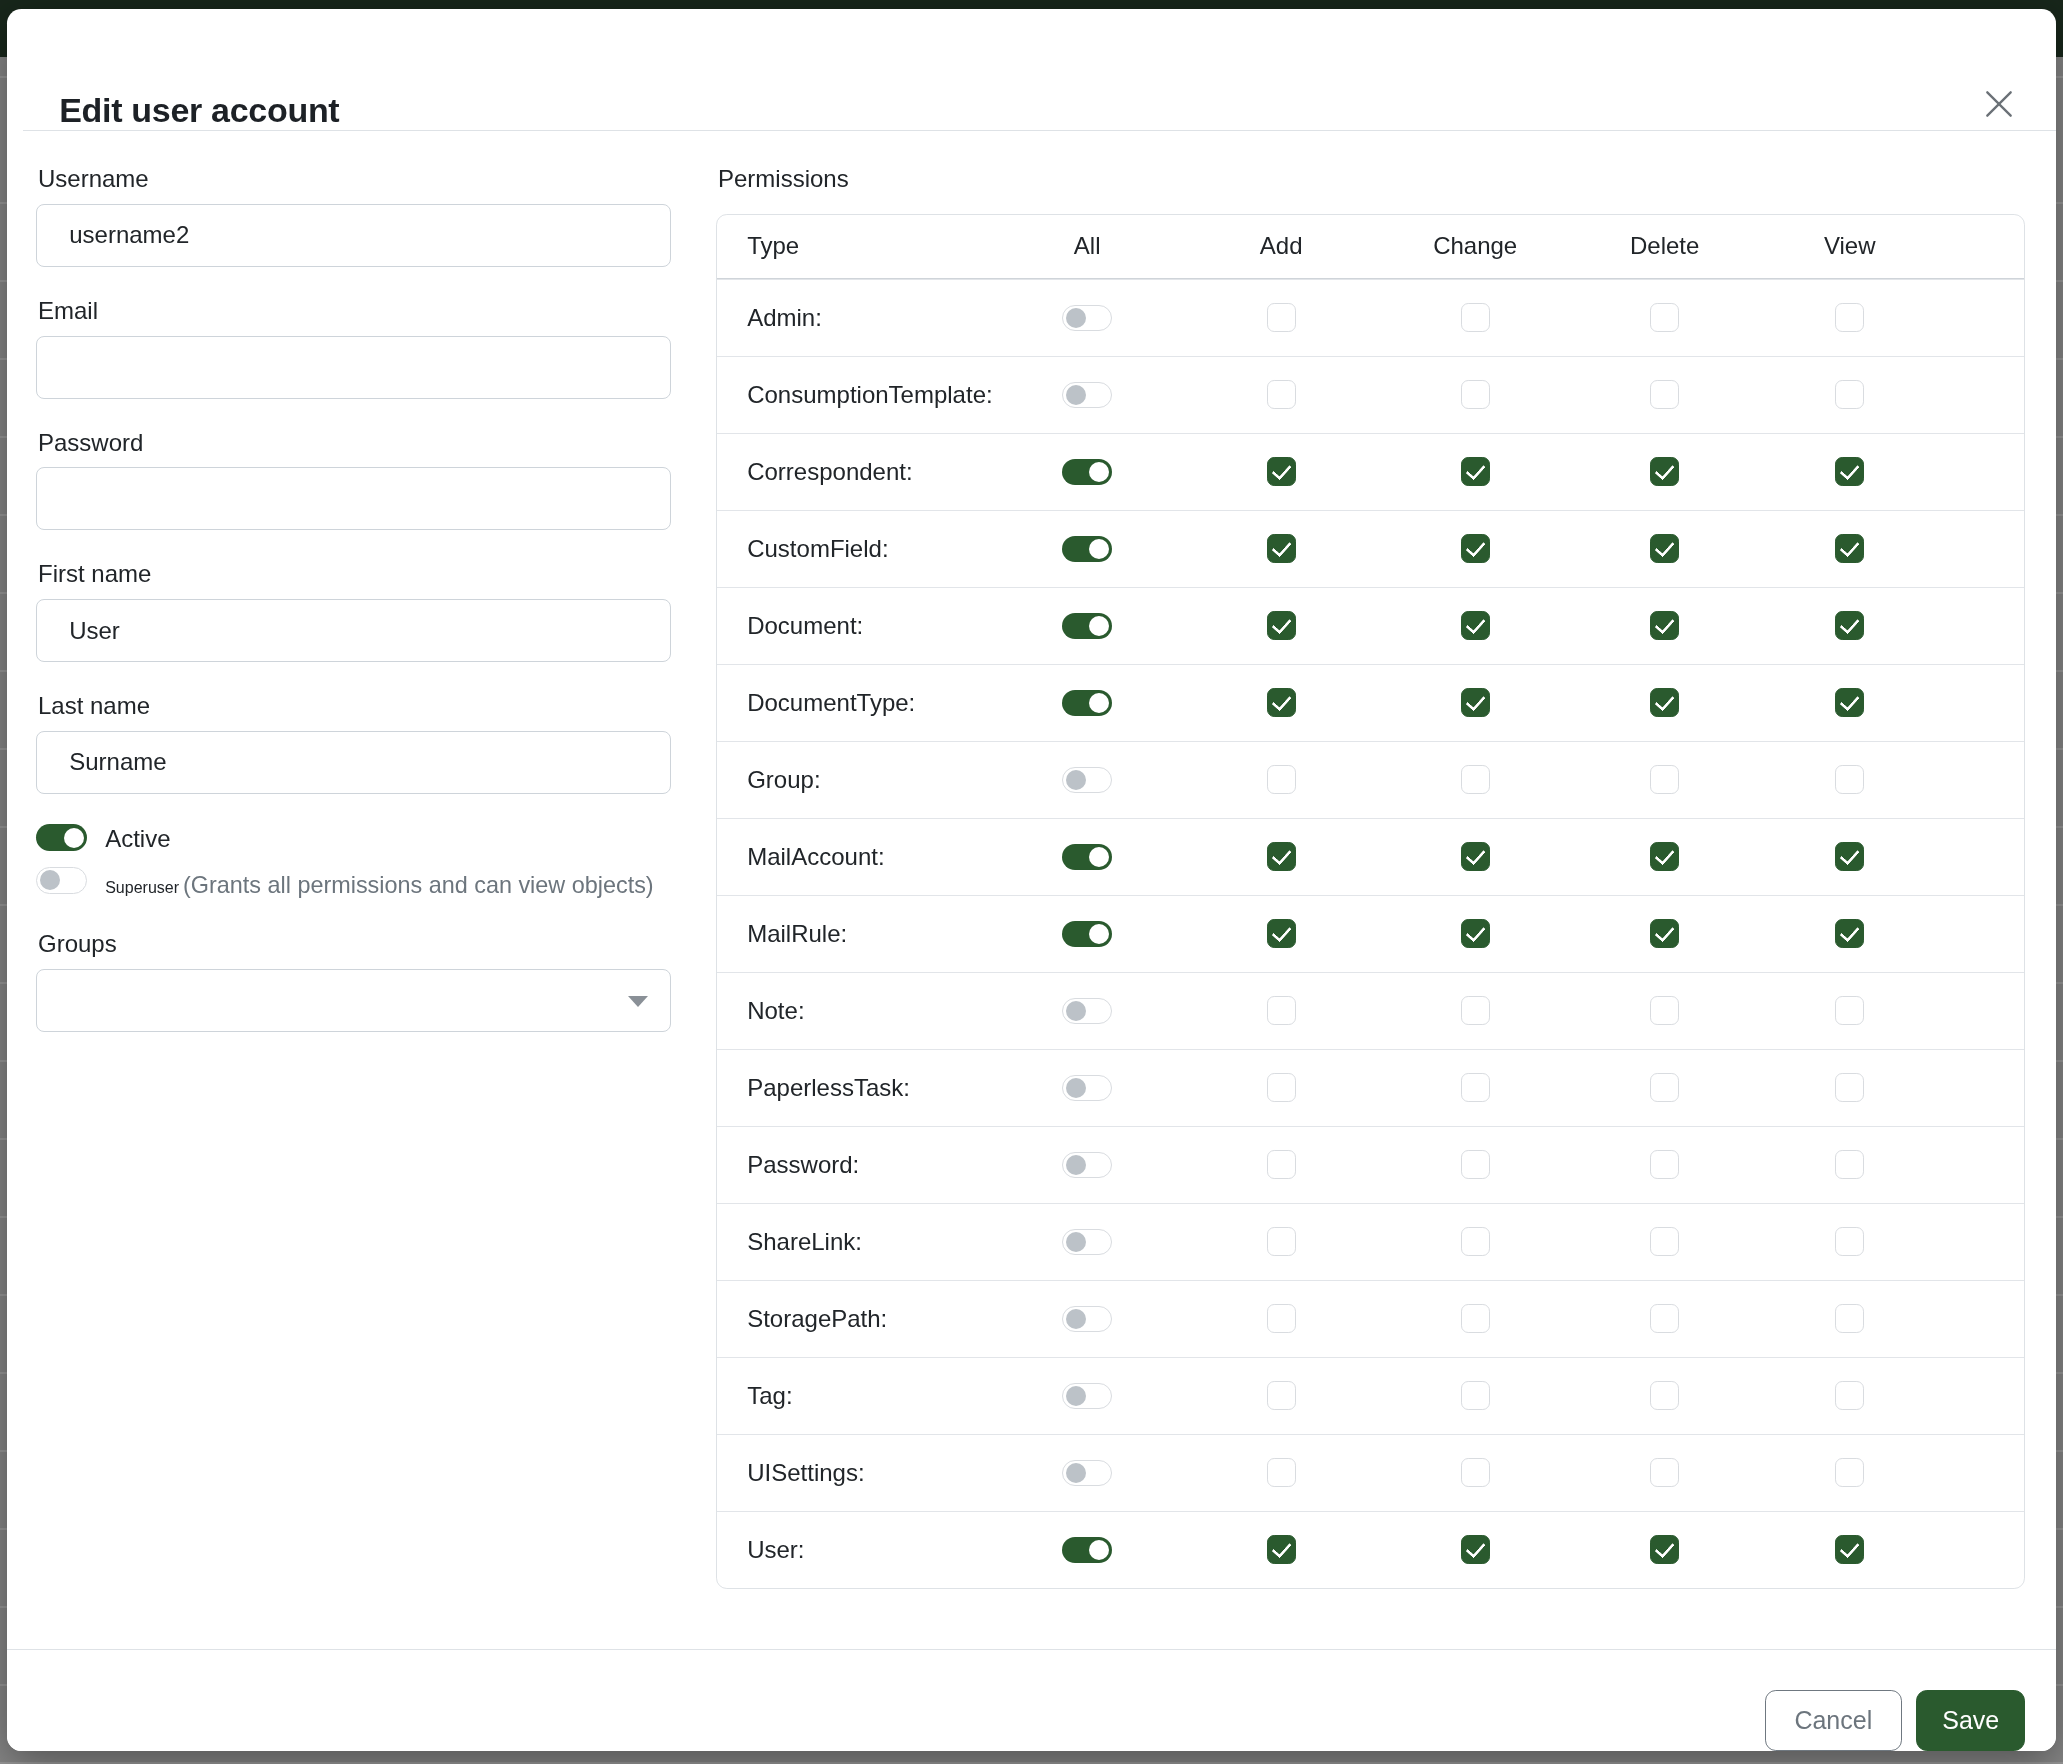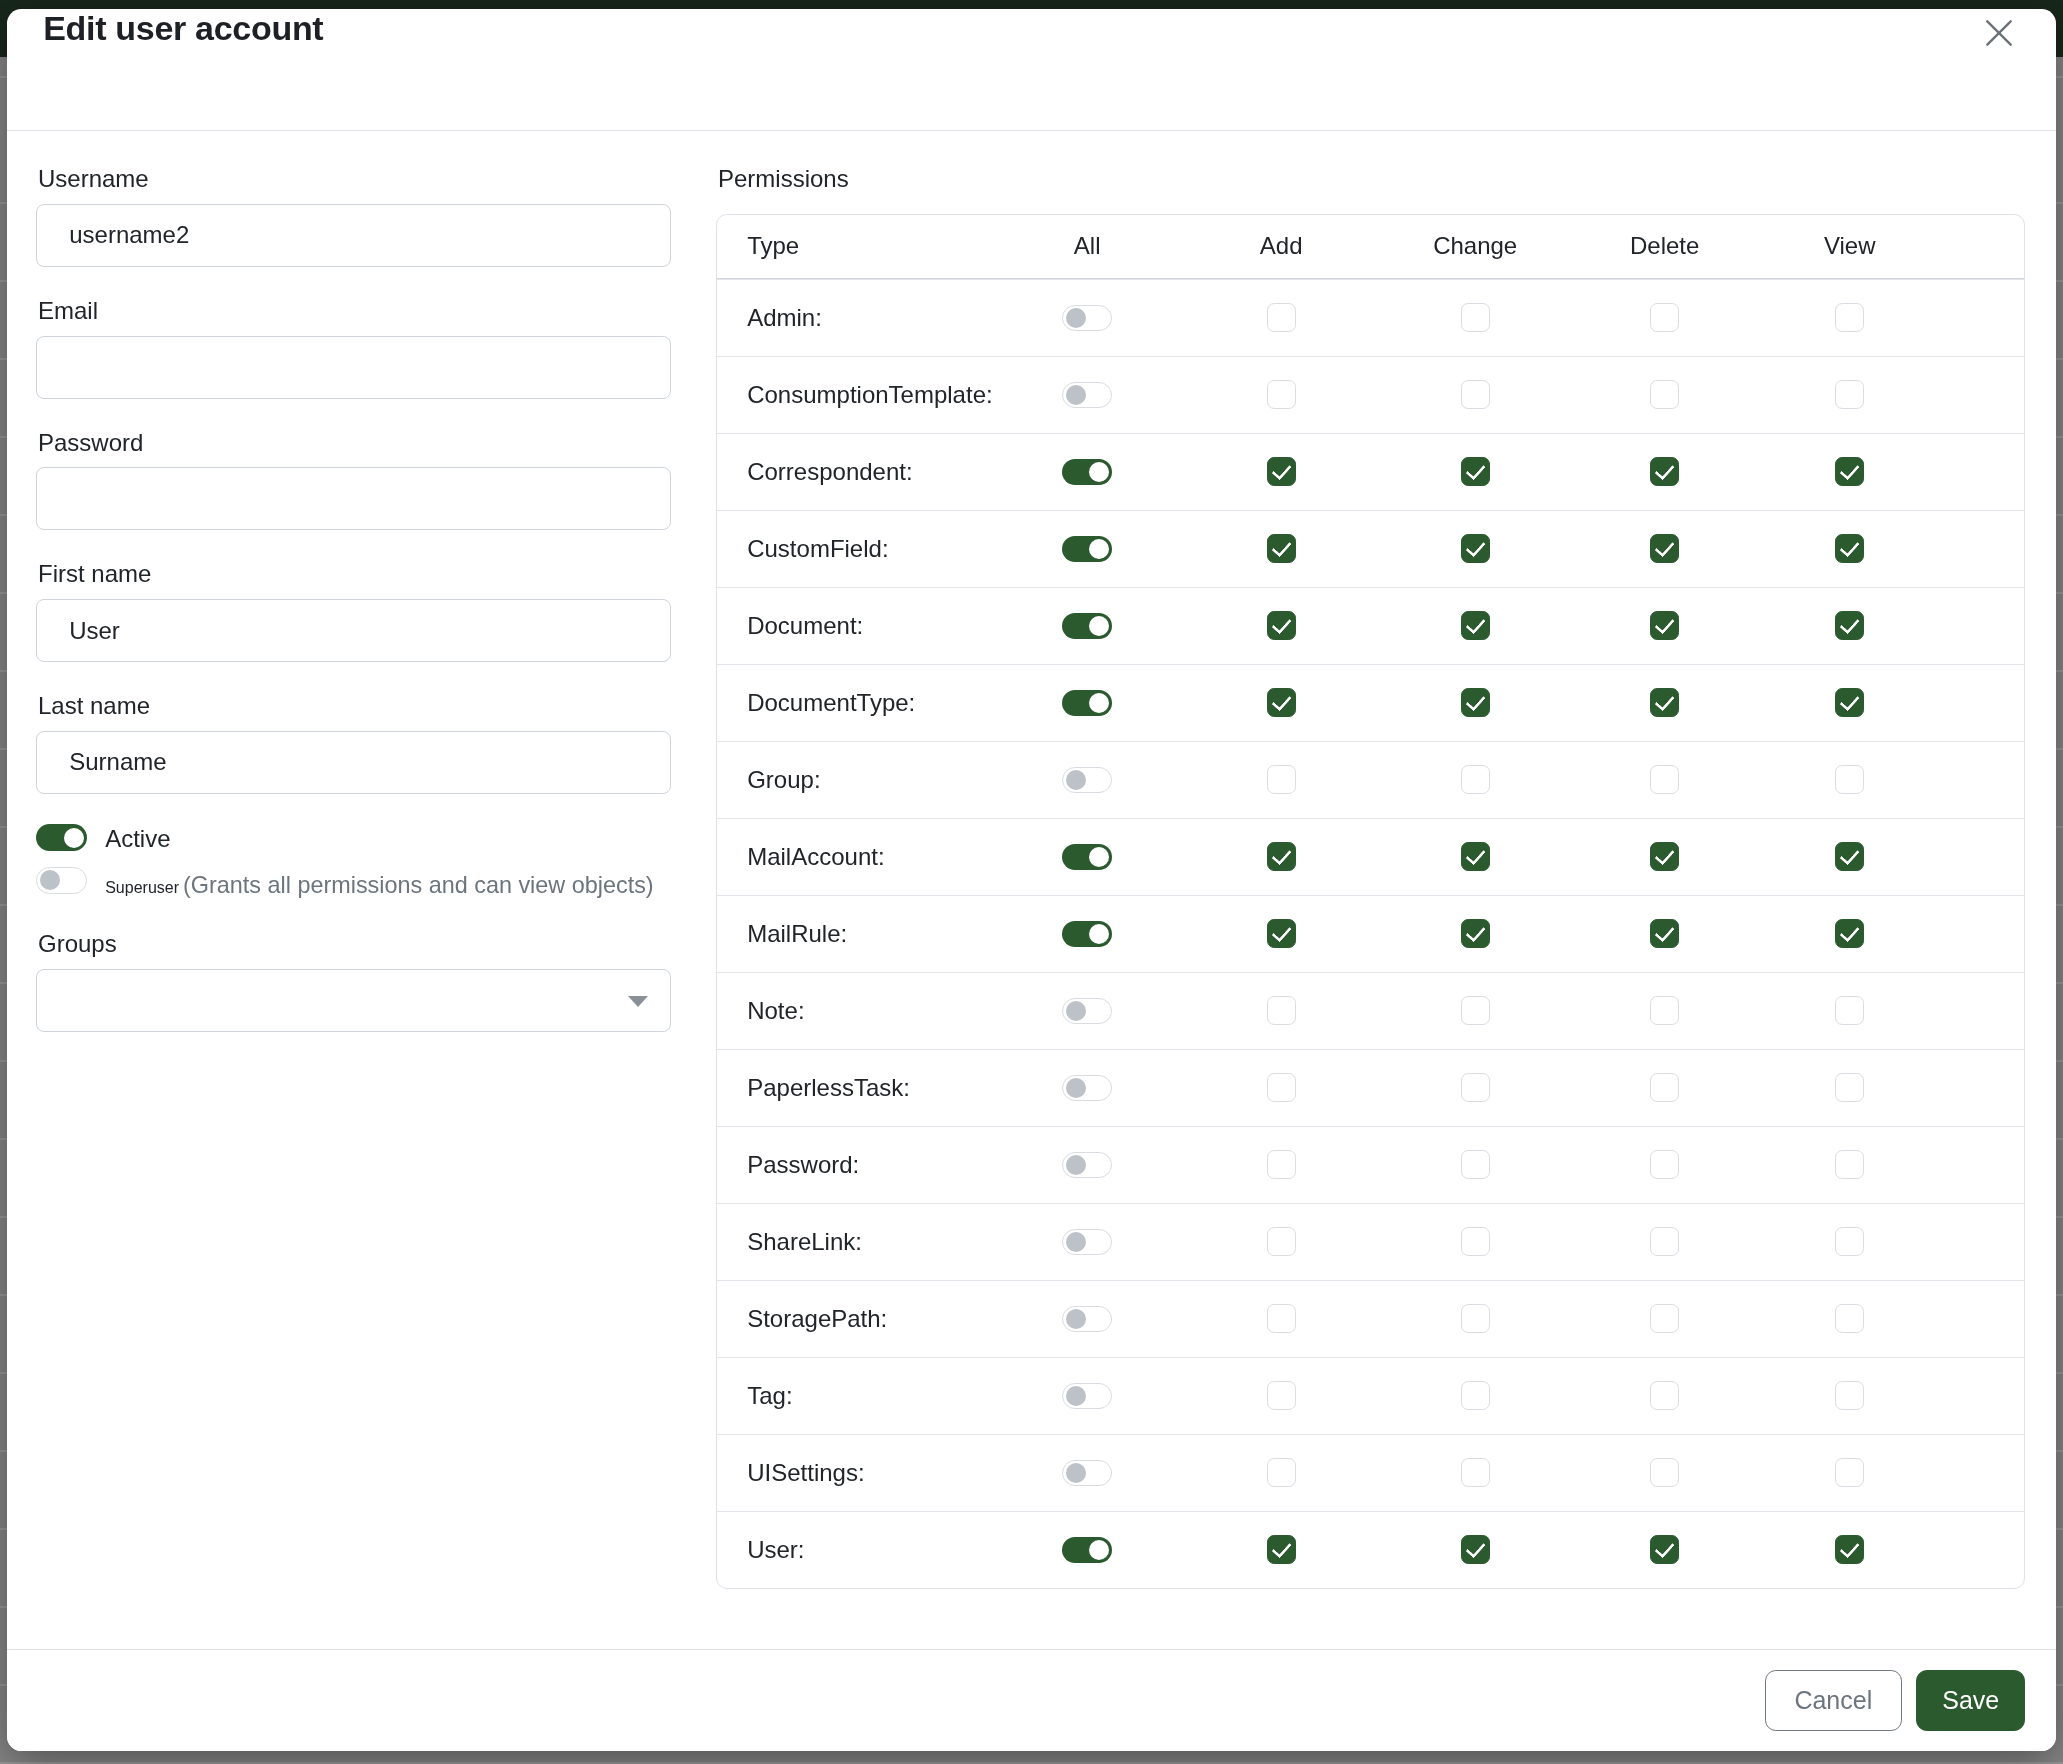--- a/index.html
+++ b/index.html
@@ -26,22 +26,22 @@
     background:repeating-linear-gradient(180deg, rgba(255,255,255,0) 0 76px, rgba(255,255,255,.14) 76px 78px);
     background-position:0 126px;
   }
   .top-band{position:absolute;left:0;top:0;width:100%;height:57px;background:#18271b}
   .modal{
     position:absolute;left:7.2px;top:9px;width:2049px;height:1742px;
     background:#fff;border-radius:14.4px;
     box-shadow:0 10.8px 43px rgba(0,0,0,.4);
   }
   .modal-header{
-    height:122px;display:flex;align-items:flex-start;
-    padding:0 32px 0 36px;border-bottom:1.8px solid var(--line);
+    height:122px;display:flex;align-items:flex-end;
+    padding:0 32px 0 36px;border-bottom:1.8px solid var(--line);margin-left:16px;
   }
   .modal-title{font-size:34px;font-weight:700;letter-spacing:-0.3px;color:#1d2126}
   .close-btn{margin-left:auto;background:none;border:none;cursor:pointer;display:flex;align-items:center;justify-content:center;width:50px;height:50px}
   .modal-body{display:flex;gap:45px;padding:34px 31.5px 0 29px}
   
   .left-col{width:635px;flex:none}
   .field-label{font-size:24px;color:var(--text);margin:0 0 10px 1.8px;line-height:1.2}
   .text-input{
     display:block;width:100%;height:63px;border:1.8px solid var(--input-border);
     border-radius:8px;font-size:24px;font-family:inherit;color:var(--text);
@@ -95,21 +95,21 @@
   .checkbox.checked{background:var(--primary);border-color:var(--primary)}
   .checkbox.checked::after{
     content:"";width:8px;height:15.3px;margin-top:-3.6px;
     border-right:3.6px solid #fff;border-bottom:3.6px solid #fff;
     transform:rotate(42deg);border-radius:0.9px;
   }
   
   .modal-footer{
     position:absolute;left:0;bottom:0;width:100%;height:102px;
     border-top:1.8px solid var(--line);
-    display:flex;align-items:center;justify-content:flex-end;gap:14.4px;
+    display:flex;align-items:flex-end;justify-content:flex-end;gap:14.4px;
     padding-right:31px;border-radius:0 0 14.4px 14.4px;background:#fff;
   }
   .btn{height:61px;border-radius:10.8px;font-size:25px;font-family:inherit;cursor:pointer;display:flex;align-items:center;justify-content:center}
   .btn-cancel{min-width:137px;padding:0 25px;background:#fff;border:1.8px solid #6f7880;color:var(--muted)}
   .btn-save{min-width:108px;padding:8px 25px;background:var(--primary);border:1.8px solid var(--primary);color:#fff}
 </style>
 </head>
 <body>
 
 <div class="backdrop-lines"></div>

